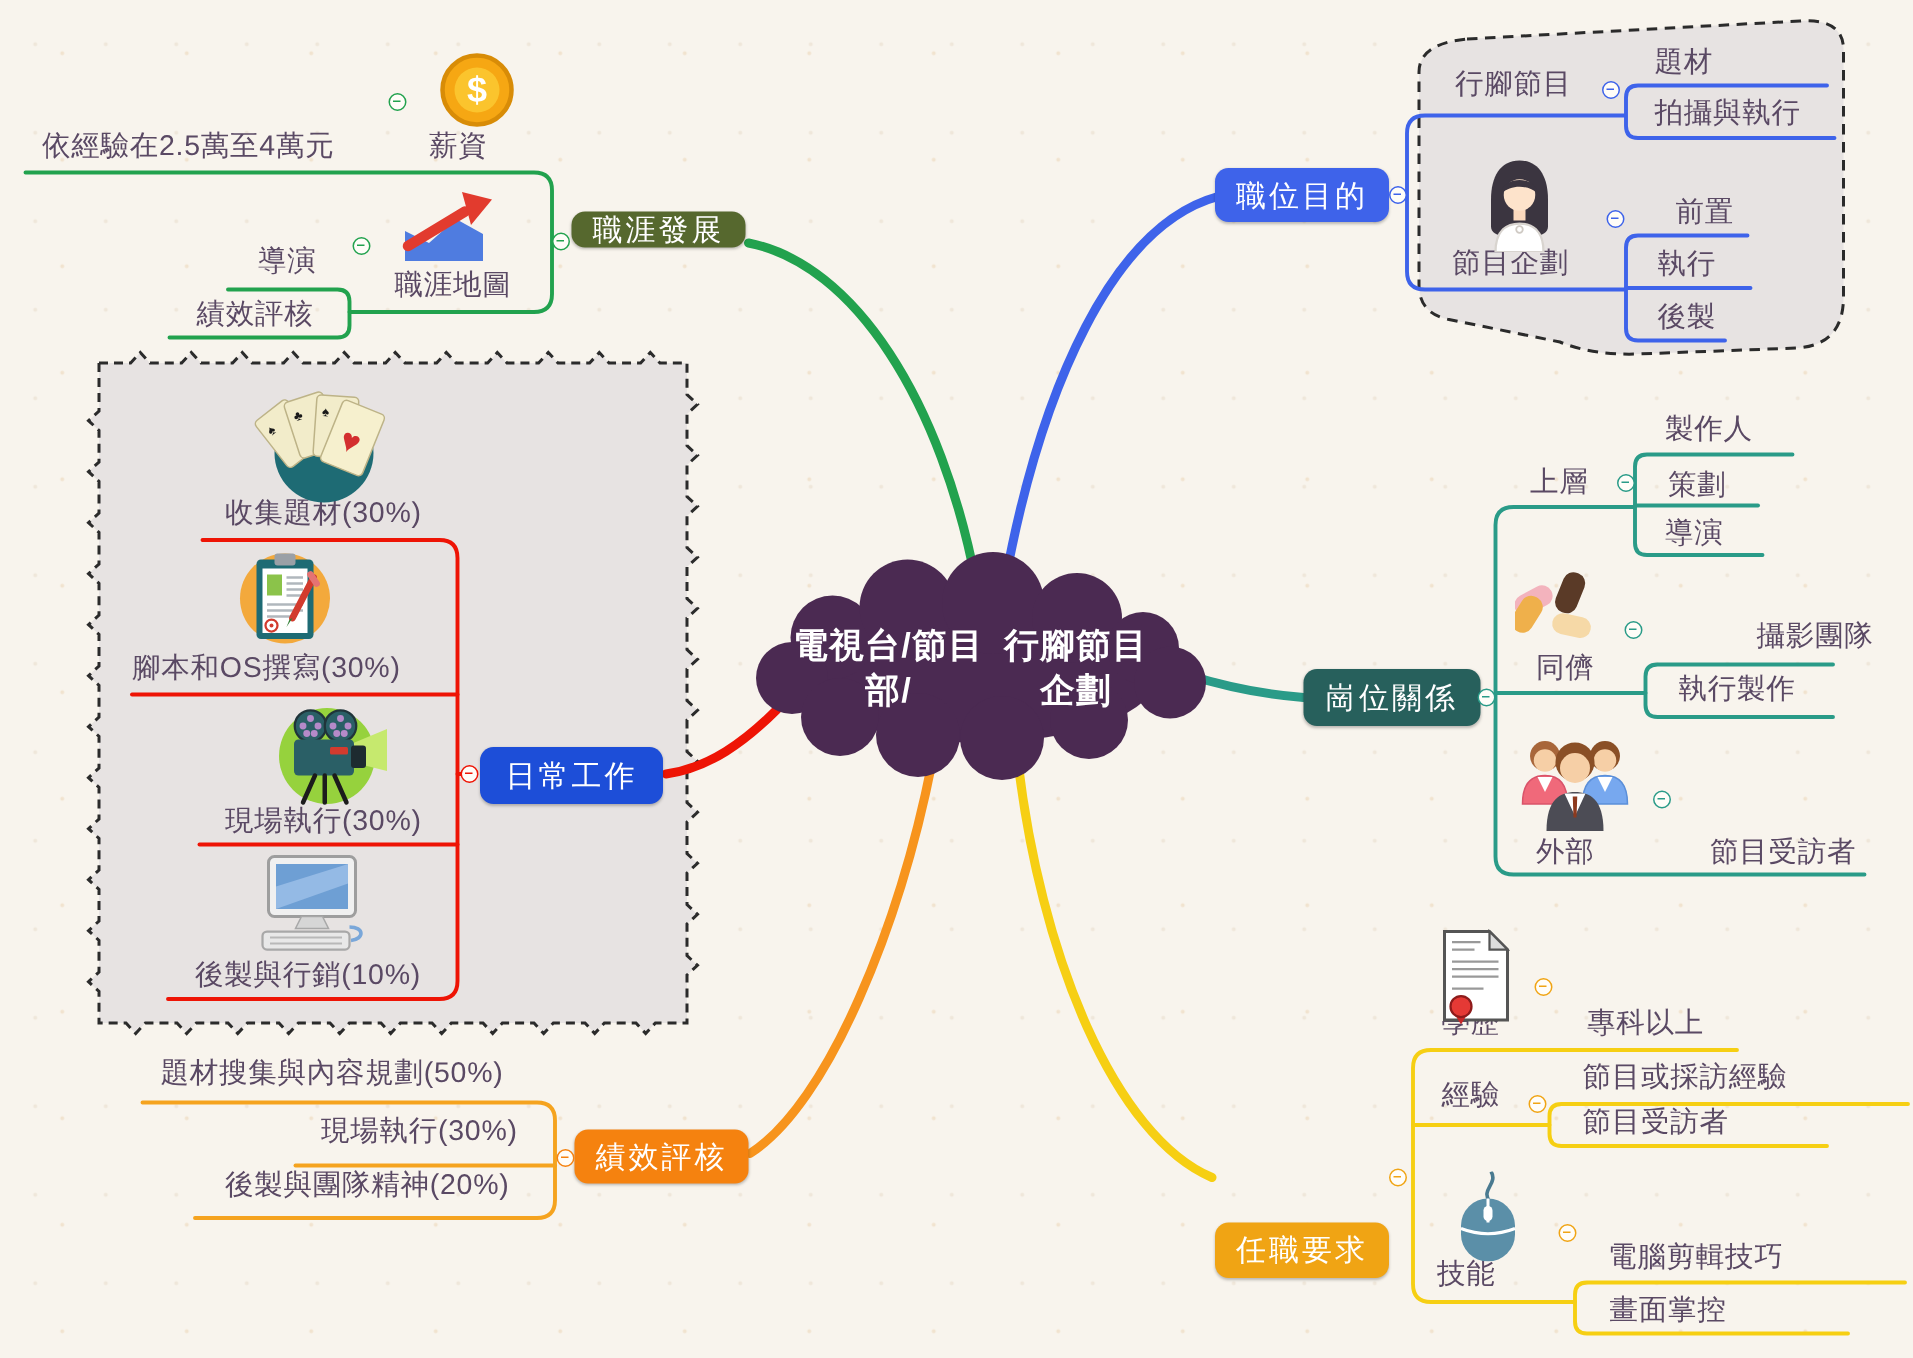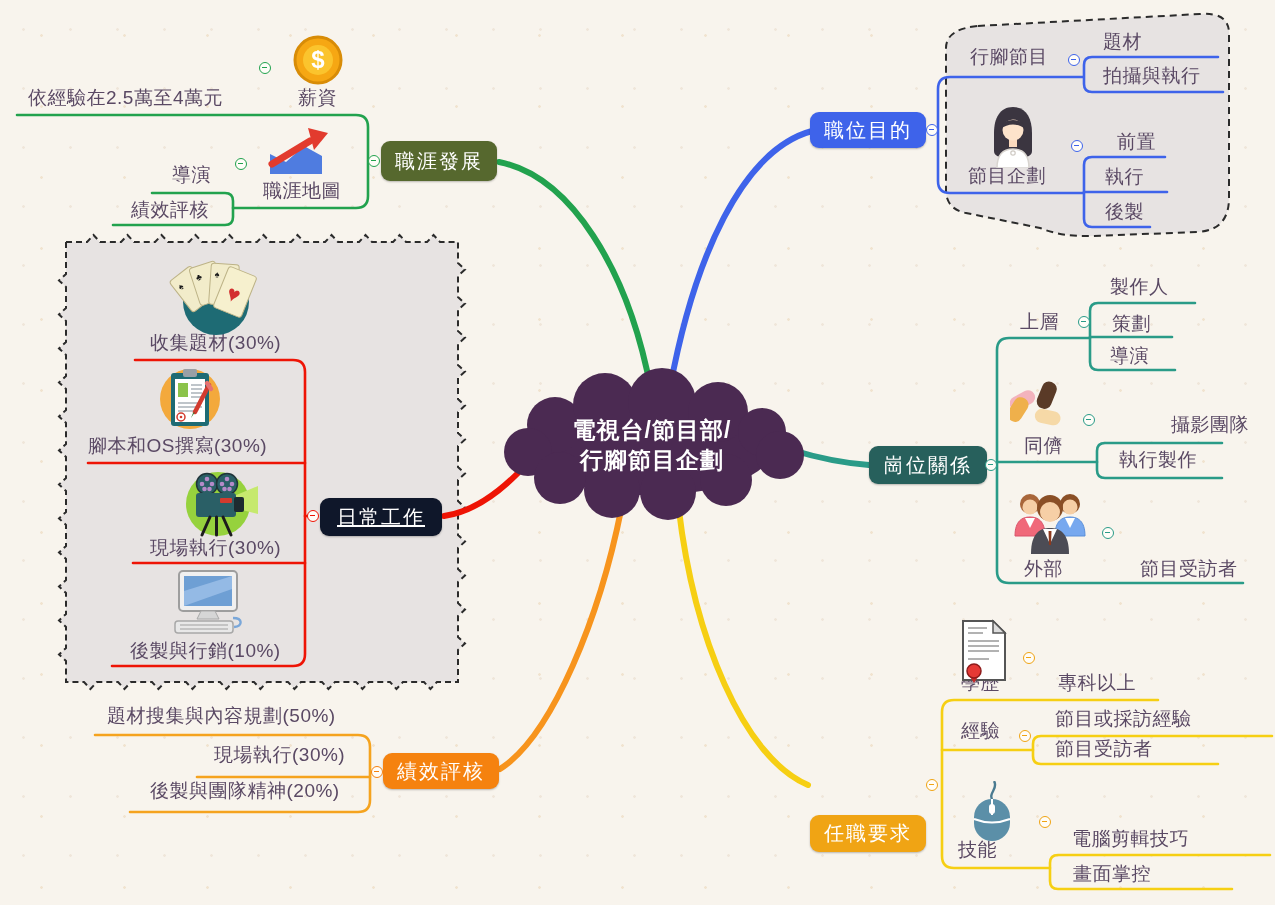--- a/index.html
+++ b/index.html
@@ -18,21 +18,21 @@
     position:absolute;white-space:nowrap;color:#5a4964;font-size:19px;
     line-height:20px;letter-spacing:.5px;cursor:default;
   }
   .node{
     position:absolute;display:flex;align-items:center;justify-content:center;
     color:#fff;font-size:20px;letter-spacing:2px;border-radius:9px;
     box-shadow:0 1px 2px rgba(0,0,0,.25);cursor:pointer;
   }
   .cloud-text{
     position:absolute;left:527px;top:410px;width:250px;height:70px;
-    display:flex;flex-direction:column;align-items:center;justify-content:center;
+    display:flex;flex-direction:row;align-items:center;justify-content:center;
     color:#fff;font-size:23px;font-weight:bold;letter-spacing:1px;line-height:30px;
     text-align:center;cursor:pointer;
   }
   .collapse{
     position:absolute;width:12px;height:12px;border-radius:50%;
     background:#fffdf8;border:1.6px solid var(--c);box-sizing:border-box;cursor:pointer;
   }
   .collapse::after{
     content:'';position:absolute;left:2.1px;top:3.9px;width:5.2px;height:1.6px;background:var(--c);
   }
@@ -110,29 +110,29 @@
         <circle cx="668" cy="492" r="28"></circle>
       <circle cx="726" cy="480" r="26"></circle>
     </g>
   </svg>
 
   <div class="cloud-text">
     <span>電視台/節目部/</span>
     <span>行腳節目企劃</span>
   </div>
 
-  <div class="node" style="left:381px;top:141px;width:116px;height:40px;background:#56682e;">職涯發展</div>
+  <div class="node" style="left:381px;top:141px;width:116px;height:24px;background:#56682e;">職涯發展</div>
   <div class="node" style="left:810px;top:112px;width:116px;height:36px;background:#3e63ea;">職位目的</div>
   <div class="node" style="left:869px;top:446px;width:118px;height:38px;background:#27605c;">崗位關係</div>
-  <div class="node" style="left:320px;top:498px;width:122px;height:38px;background:#0f172a;text-decoration:underline;">日常工作</div>
+  <div class="node" style="left:320px;top:498px;width:122px;height:38px;background:#1d4ed8;">日常工作</div>
   <div class="node" style="left:383px;top:753px;width:116px;height:36px;background:#f5820f;">績效評核</div>
   <div class="node" style="left:810px;top:767px;width:116px;height:37px;background:#f0a414;margin-top:48px;">任職要求</div>
 
   <div class="lbl" style="left:28px;top:88px;">依經驗在2.5萬至4萬元</div>
-  <div class="lbl" style="left:298px;top:88px;text-align:center;">薪資</div>
+  <div class="lbl" style="left:286px;top:88px;text-align:center;">薪資</div>
   <div class="lbl" style="left:263px;top:181px;">職涯地圖</div>
   <div class="lbl" style="left:172px;top:165px;">導演</div>
   <div class="lbl" style="left:131px;top:200px;">績效評核</div>
 
   <div class="lbl" style="left:970px;top:47px;">行腳節目</div>
   <div class="lbl" style="left:1103px;top:32px;">題材</div>
   <div class="lbl" style="left:1103px;top:66px;">拍攝與執行</div>
   <div class="lbl" style="left:968px;top:166px;">節目企劃</div>
   <div class="lbl" style="left:1105px;top:132px;margin-left:12px;">前置</div>
   <div class="lbl" style="left:1105px;top:167px;">執行</div>

